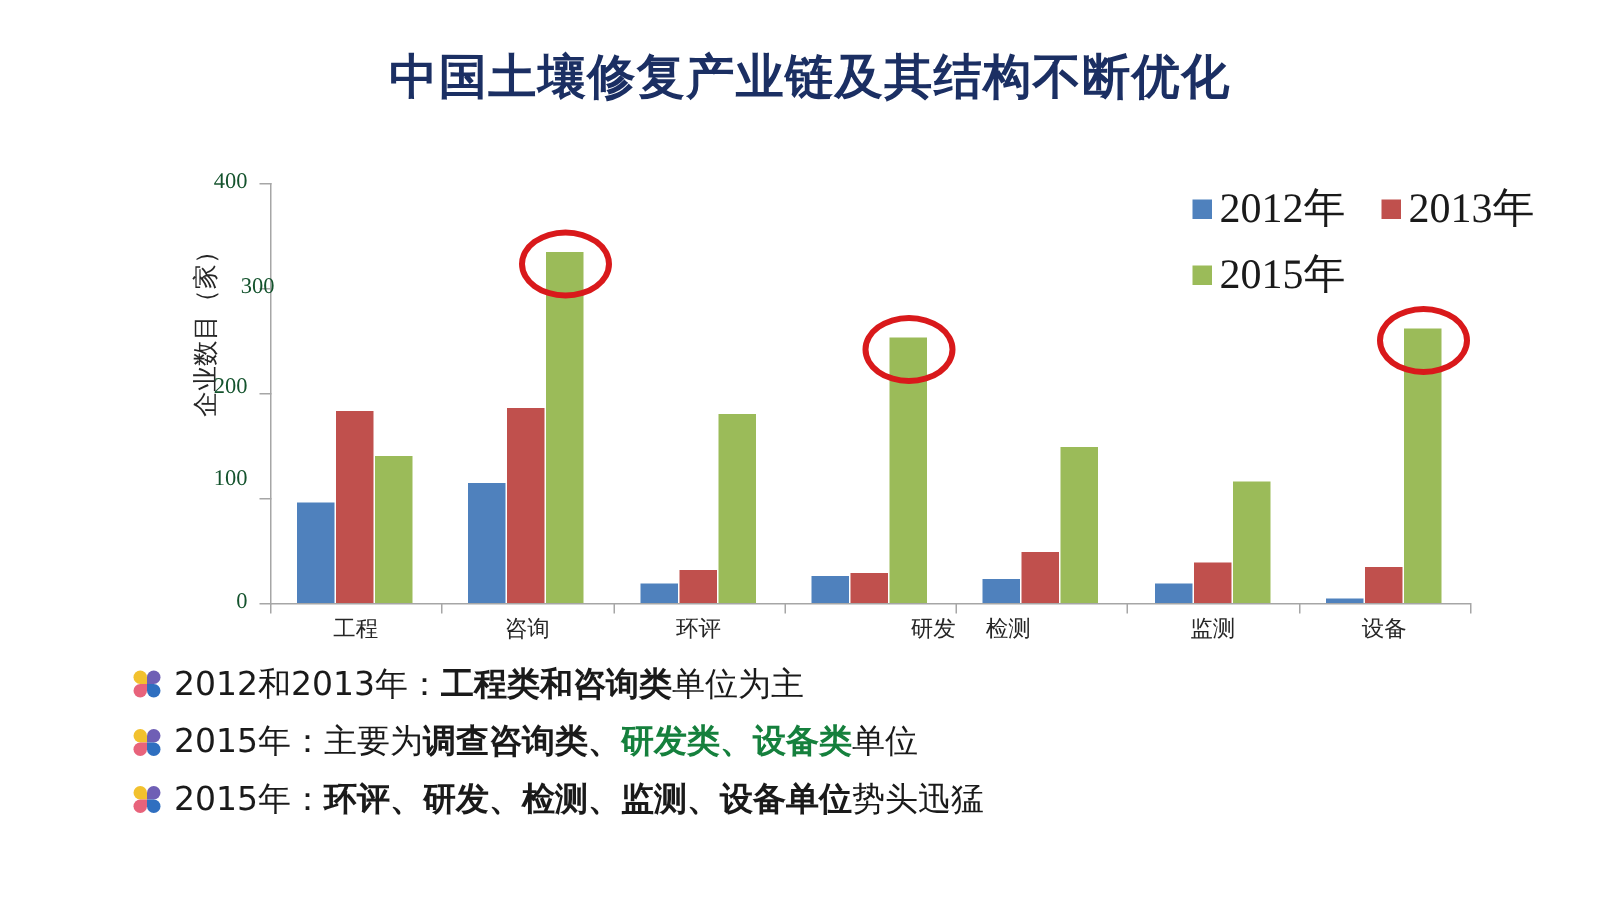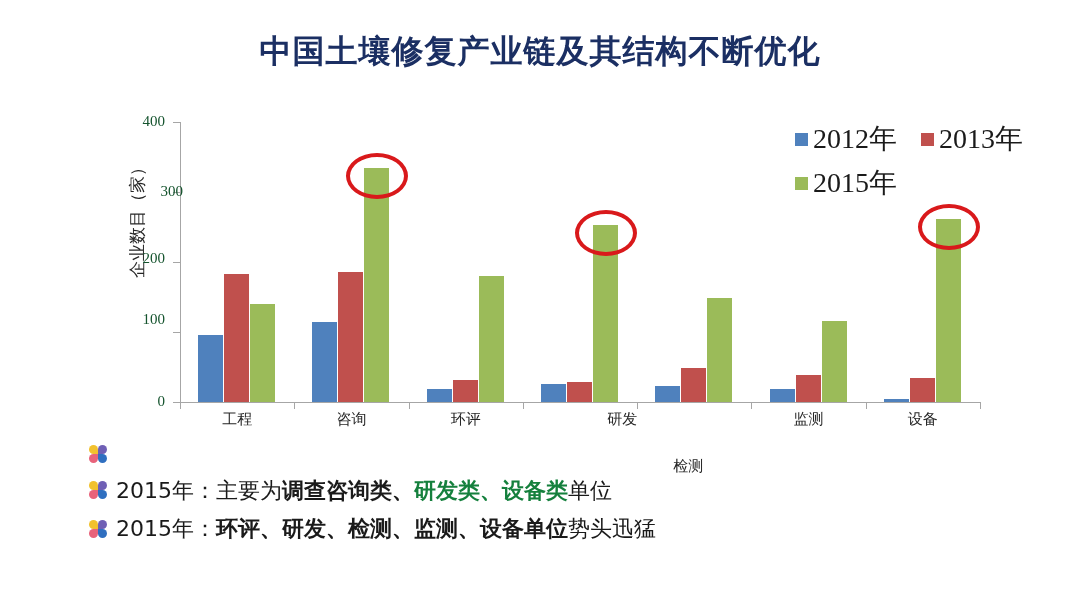--- a/index.html
+++ b/index.html
@@ -136,21 +136,21 @@
         <div class="bar b2015" title="2015年 监测: 116" style="left: 726.571px; width: 25px; height: 81.2px; bottom: 0px; position: absolute; top: 208.8px; background: rgb(155, 187, 89);"></div>
         <div class="bar b2012" title="2012年 设备: 5" style="left: 788.857px; width: 25px; height: 3.5px; bottom: 0px; position: absolute; top: 286.5px; background: rgb(79, 129, 189);"></div>
         <div class="bar b2013" title="2013年 设备: 35" style="left: 814.857px; width: 25px; height: 24.5px; bottom: 0px; position: absolute; top: 265.5px; background: rgb(192, 80, 77);"></div>
         <div class="bar b2015" title="2015年 设备: 261" style="left: 840.857px; width: 25px; height: 182.7px; bottom: 0px; position: absolute; top: 107.3px; background: rgb(155, 187, 89);"></div>
       </div>
     <div id="catlabels">
         <div class="catlabel" style="left: 85px; width: 114.286px;">工程</div>
         <div class="catlabel" style="left: 199.286px; width: 114.286px;">咨询</div>
         <div class="catlabel" style="left: 313.571px; width: 114.286px;">环评</div>
         <div class="catlabel" style="left: 427.857px; width: 114.286px; text-align: right;">研发</div>
-        <div class="catlabel" style="left: 536px; width: 114.286px; margin-top: 47px;">检测</div>
+        <div class="catlabel" style="left: 520px; width: 114.286px;">检测</div>
         <div class="catlabel" style="left: 656.429px; width: 114.286px;">监测</div>
         <div class="catlabel" style="left: 770.714px; width: 114.286px;">设备</div>
       </div>
     <div id="annotations">
         <div class="ann" style="left: 251.429px; top: 41.2px; width: 62px; height: 46px; border-color: rgb(217, 25, 27);"></div>
         <div class="ann" style="left: 480px; top: 97.9px; width: 62px; height: 46px; border-color: rgb(217, 25, 27);"></div>
         <div class="ann" style="left: 822.857px; top: 92.3px; width: 62px; height: 46px; border-color: rgb(217, 25, 27);"></div>
       </div>
 
     <div class="legend">
@@ -175,20 +175,21 @@
   </div>
 
   <div class="bullets" id="bullets">
       <div class="bline">
         <span class="bullet-icon">
           <i class="q1"></i>
           <i class="q2"></i>
           <i class="q3"></i>
           <i class="q4"></i>
         </span>
+        <span class="btext"><span>2012和2013年：</span><b>工程类和咨询类</b><span>单位为主</span></span>
       </div>
       <div class="bline">
         <span class="bullet-icon">
           <i class="q1"></i>
           <i class="q2"></i>
           <i class="q3"></i>
           <i class="q4"></i>
         </span>
         <span class="btext"><span>2015年：主要为</span><b>调查咨询类、</b><span class="red">研发类、设备类</span><span>单位</span></span>
       </div>

